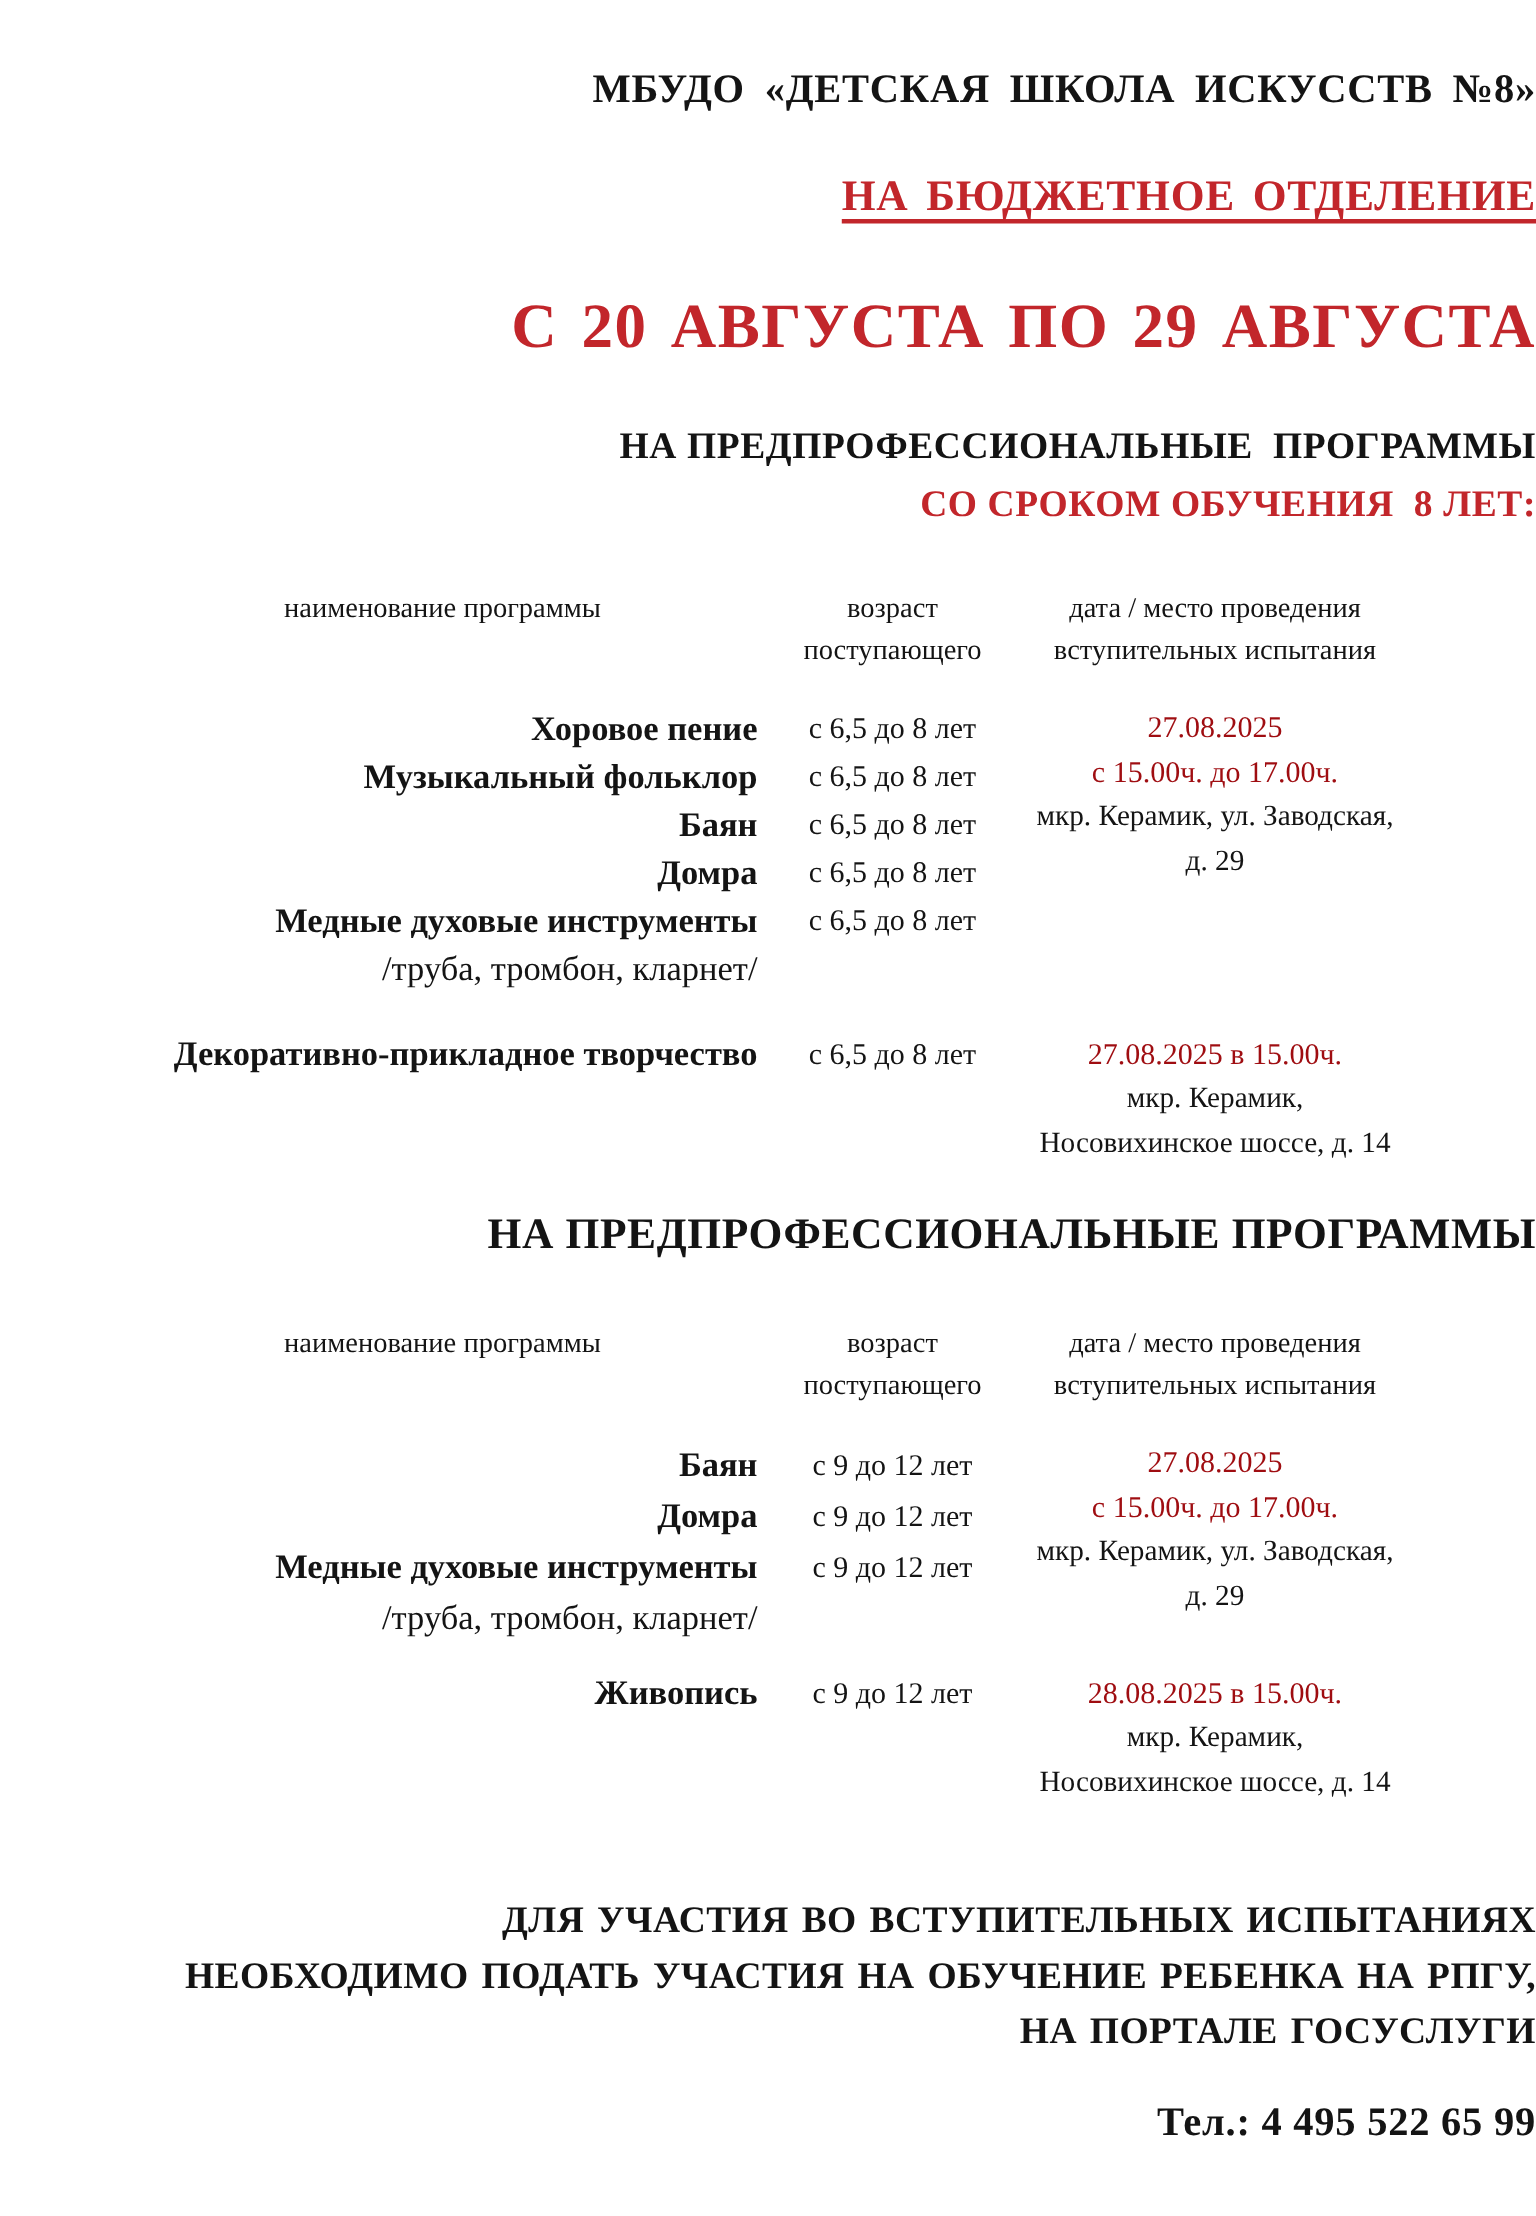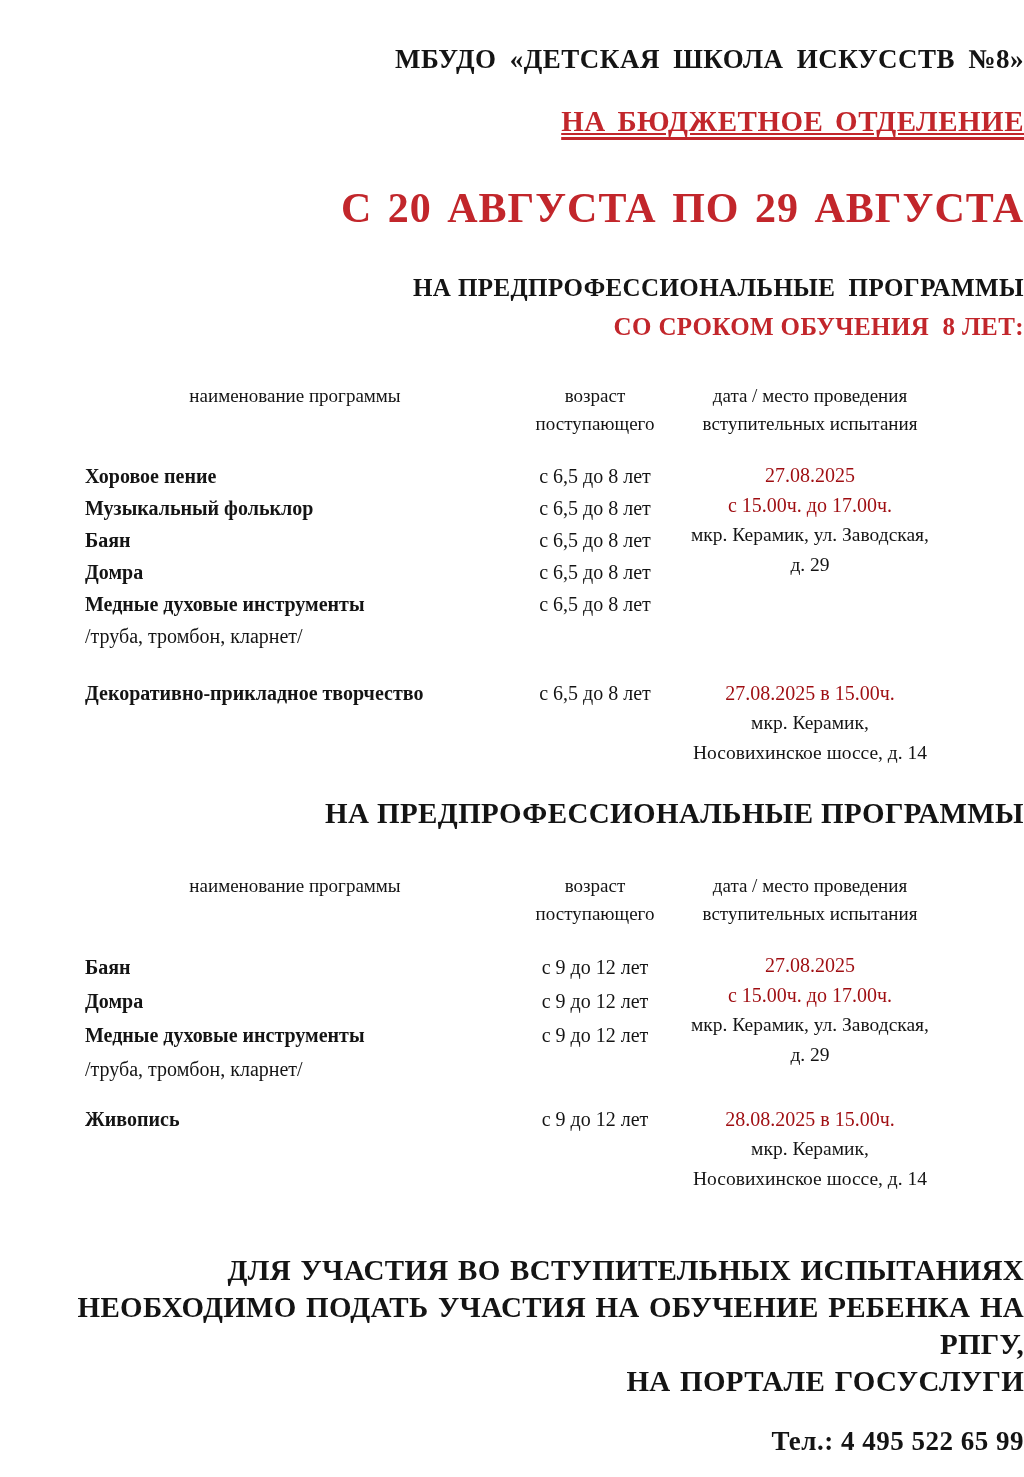--- a/index.html
+++ b/index.html
@@ -12,49 +12,49 @@
   body{
     width:1024px;height:1477px;overflow:hidden;
     background:#ffffff;color:var(--ink);
     font-family:"Liberation Serif","DejaVu Serif",serif;
   }
   .center{text-align:right;}
   .pre{white-space:pre-wrap;}
 
   
   .doc-title{margin-top:36px;font-size:27px;font-weight:bold;line-height:47px;letter-spacing:.5px;word-spacing:6px;}
-  .budget-heading{margin-top:22px;font-size:29px;font-weight:bold;color:var(--red-bright);letter-spacing:.5px;word-spacing:4px;text-decoration:underline;}
+  .budget-heading{margin-top:32px;font-size:29px;font-weight:bold;color:var(--red-bright);letter-spacing:.5px;word-spacing:4px;}
   .budget-heading .u{text-decoration:underline;text-decoration-thickness:2.5px;text-underline-offset:6px;}
   .big-date{margin-top:44px;font-size:42px;line-height:52px;font-weight:bold;color:var(--red-bright);letter-spacing:1px;word-spacing:4px;}
   .sec-head{font-weight:bold;letter-spacing:.4px;}
   .sec-head .red{color:var(--red-bright);}
   .sec-head-8{margin-top:34px;font-size:25px;line-height:39px;}
   .sec-head-5{margin-top:22px;font-size:29px;line-height:46px;}
 
   
   .tbl{padding-left:85px;padding-right:89px;margin-top:36px;}
   .grid{display:grid;grid-template-columns:420px 180px 1fr;}
   .thead{margin-top:10px;font-size:19px;line-height:28px;}
   .thead .c{text-align:center;}
   .tbody{margin-top:22px;}
-  .prog{font-size:20px;font-weight:bold;line-height:32px;}
+  .prog{font-size:23px;font-weight:bold;line-height:32px;text-align:right;}
   .prog.normal{font-weight:normal;}
   .age{font-size:20px;line-height:32px;text-align:center;}
   .dates{grid-column:3;grid-row:1 / span 6;text-align:center;font-size:20px;line-height:30px;}
   .dates .red,.extra .red{color:var(--red-dark);font-weight:normal;}
   .dates .addr,.extra .addr{font-size:19.5px;font-weight:normal;color:var(--ink);}
   .tbody-5 .prog,.tbody-5 .age{line-height:34px;}
   .tbody-5 .dates{grid-row:1 / span 4;}
   .extra{margin-top:26px;}
   .extra .cell{text-align:center;font-size:20px;line-height:30px;}
   .extra .prog{line-height:30px;}
   .extra-5{margin-top:18px;}
 
   
-  .notice{margin-top:58px;font-size:29px;font-weight:bold;line-height:37px;letter-spacing:.3px;word-spacing:2px;}
+  .notice{margin-top:58px;font-size:25px;font-weight:bold;line-height:37px;letter-spacing:.3px;word-spacing:2px;}
   .phone{margin-top:26px;font-size:27px;font-weight:bold;letter-spacing:.5px;}
 </style>
 </head>
 <body>
 
 <div class="doc-title center">
   <div>МБУДО «ДЕТСКАЯ ШКОЛА ИСКУССТВ №8»</div>
 </div>
 
 <div class="budget-heading center">

